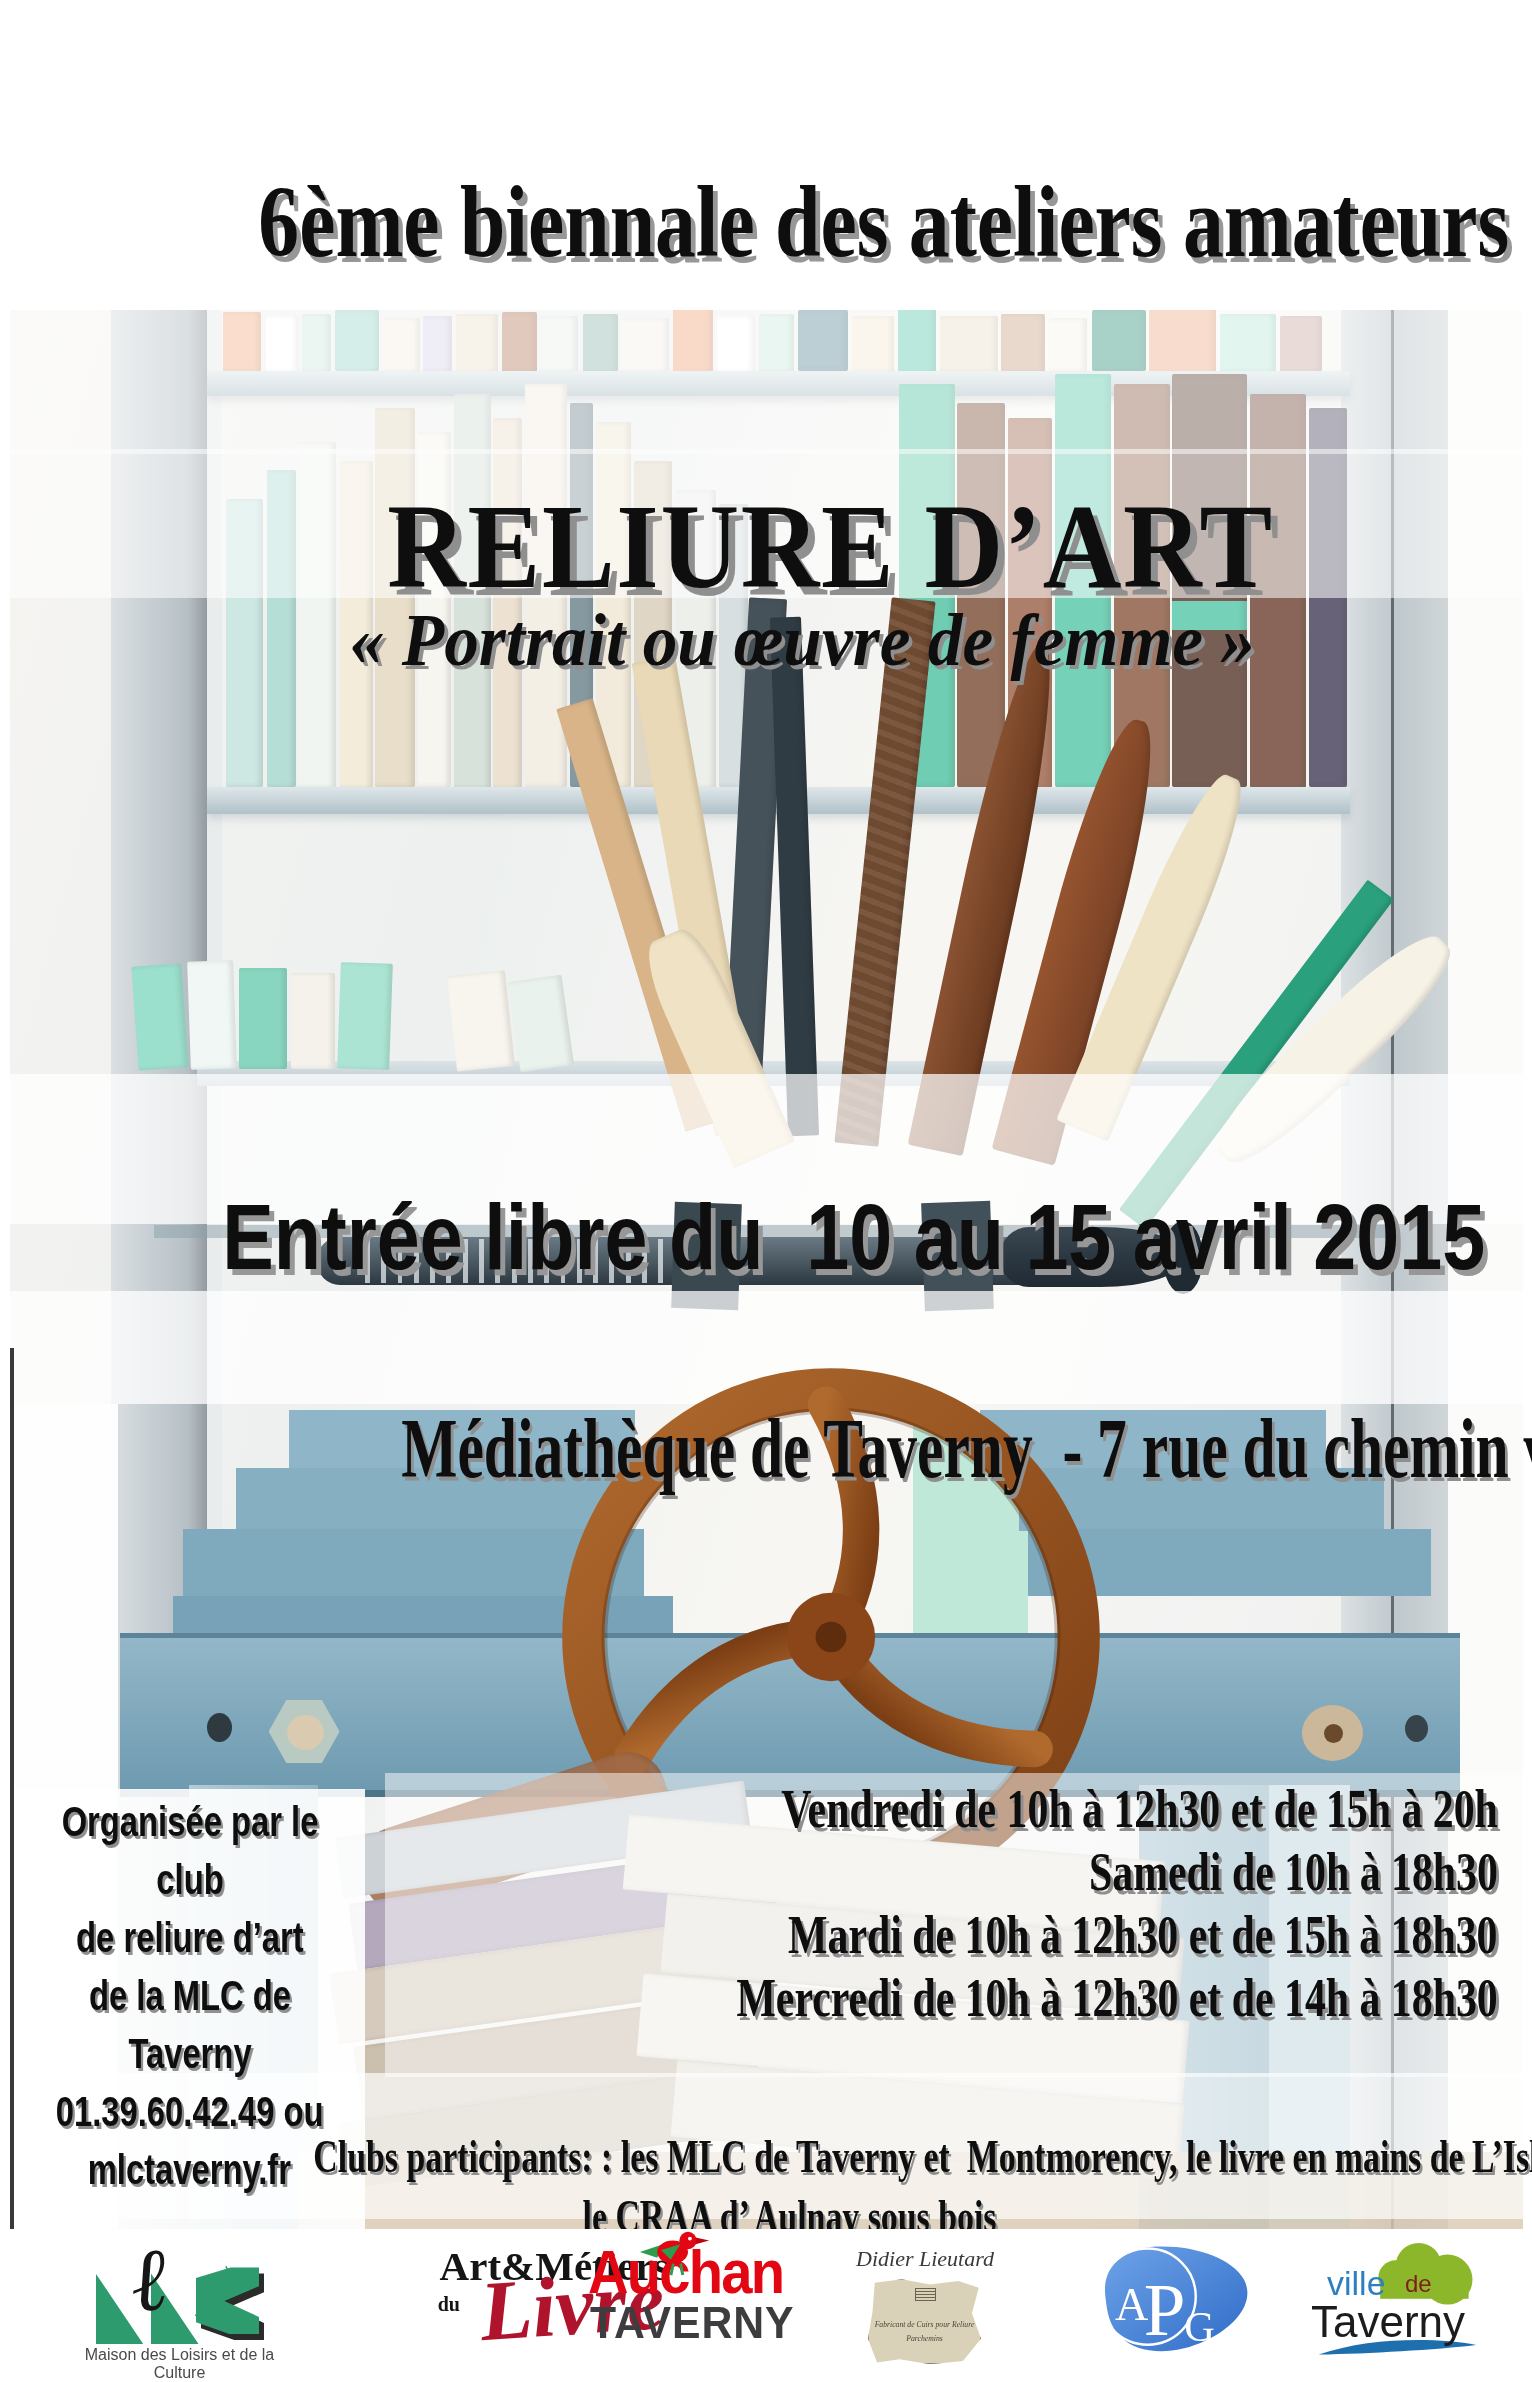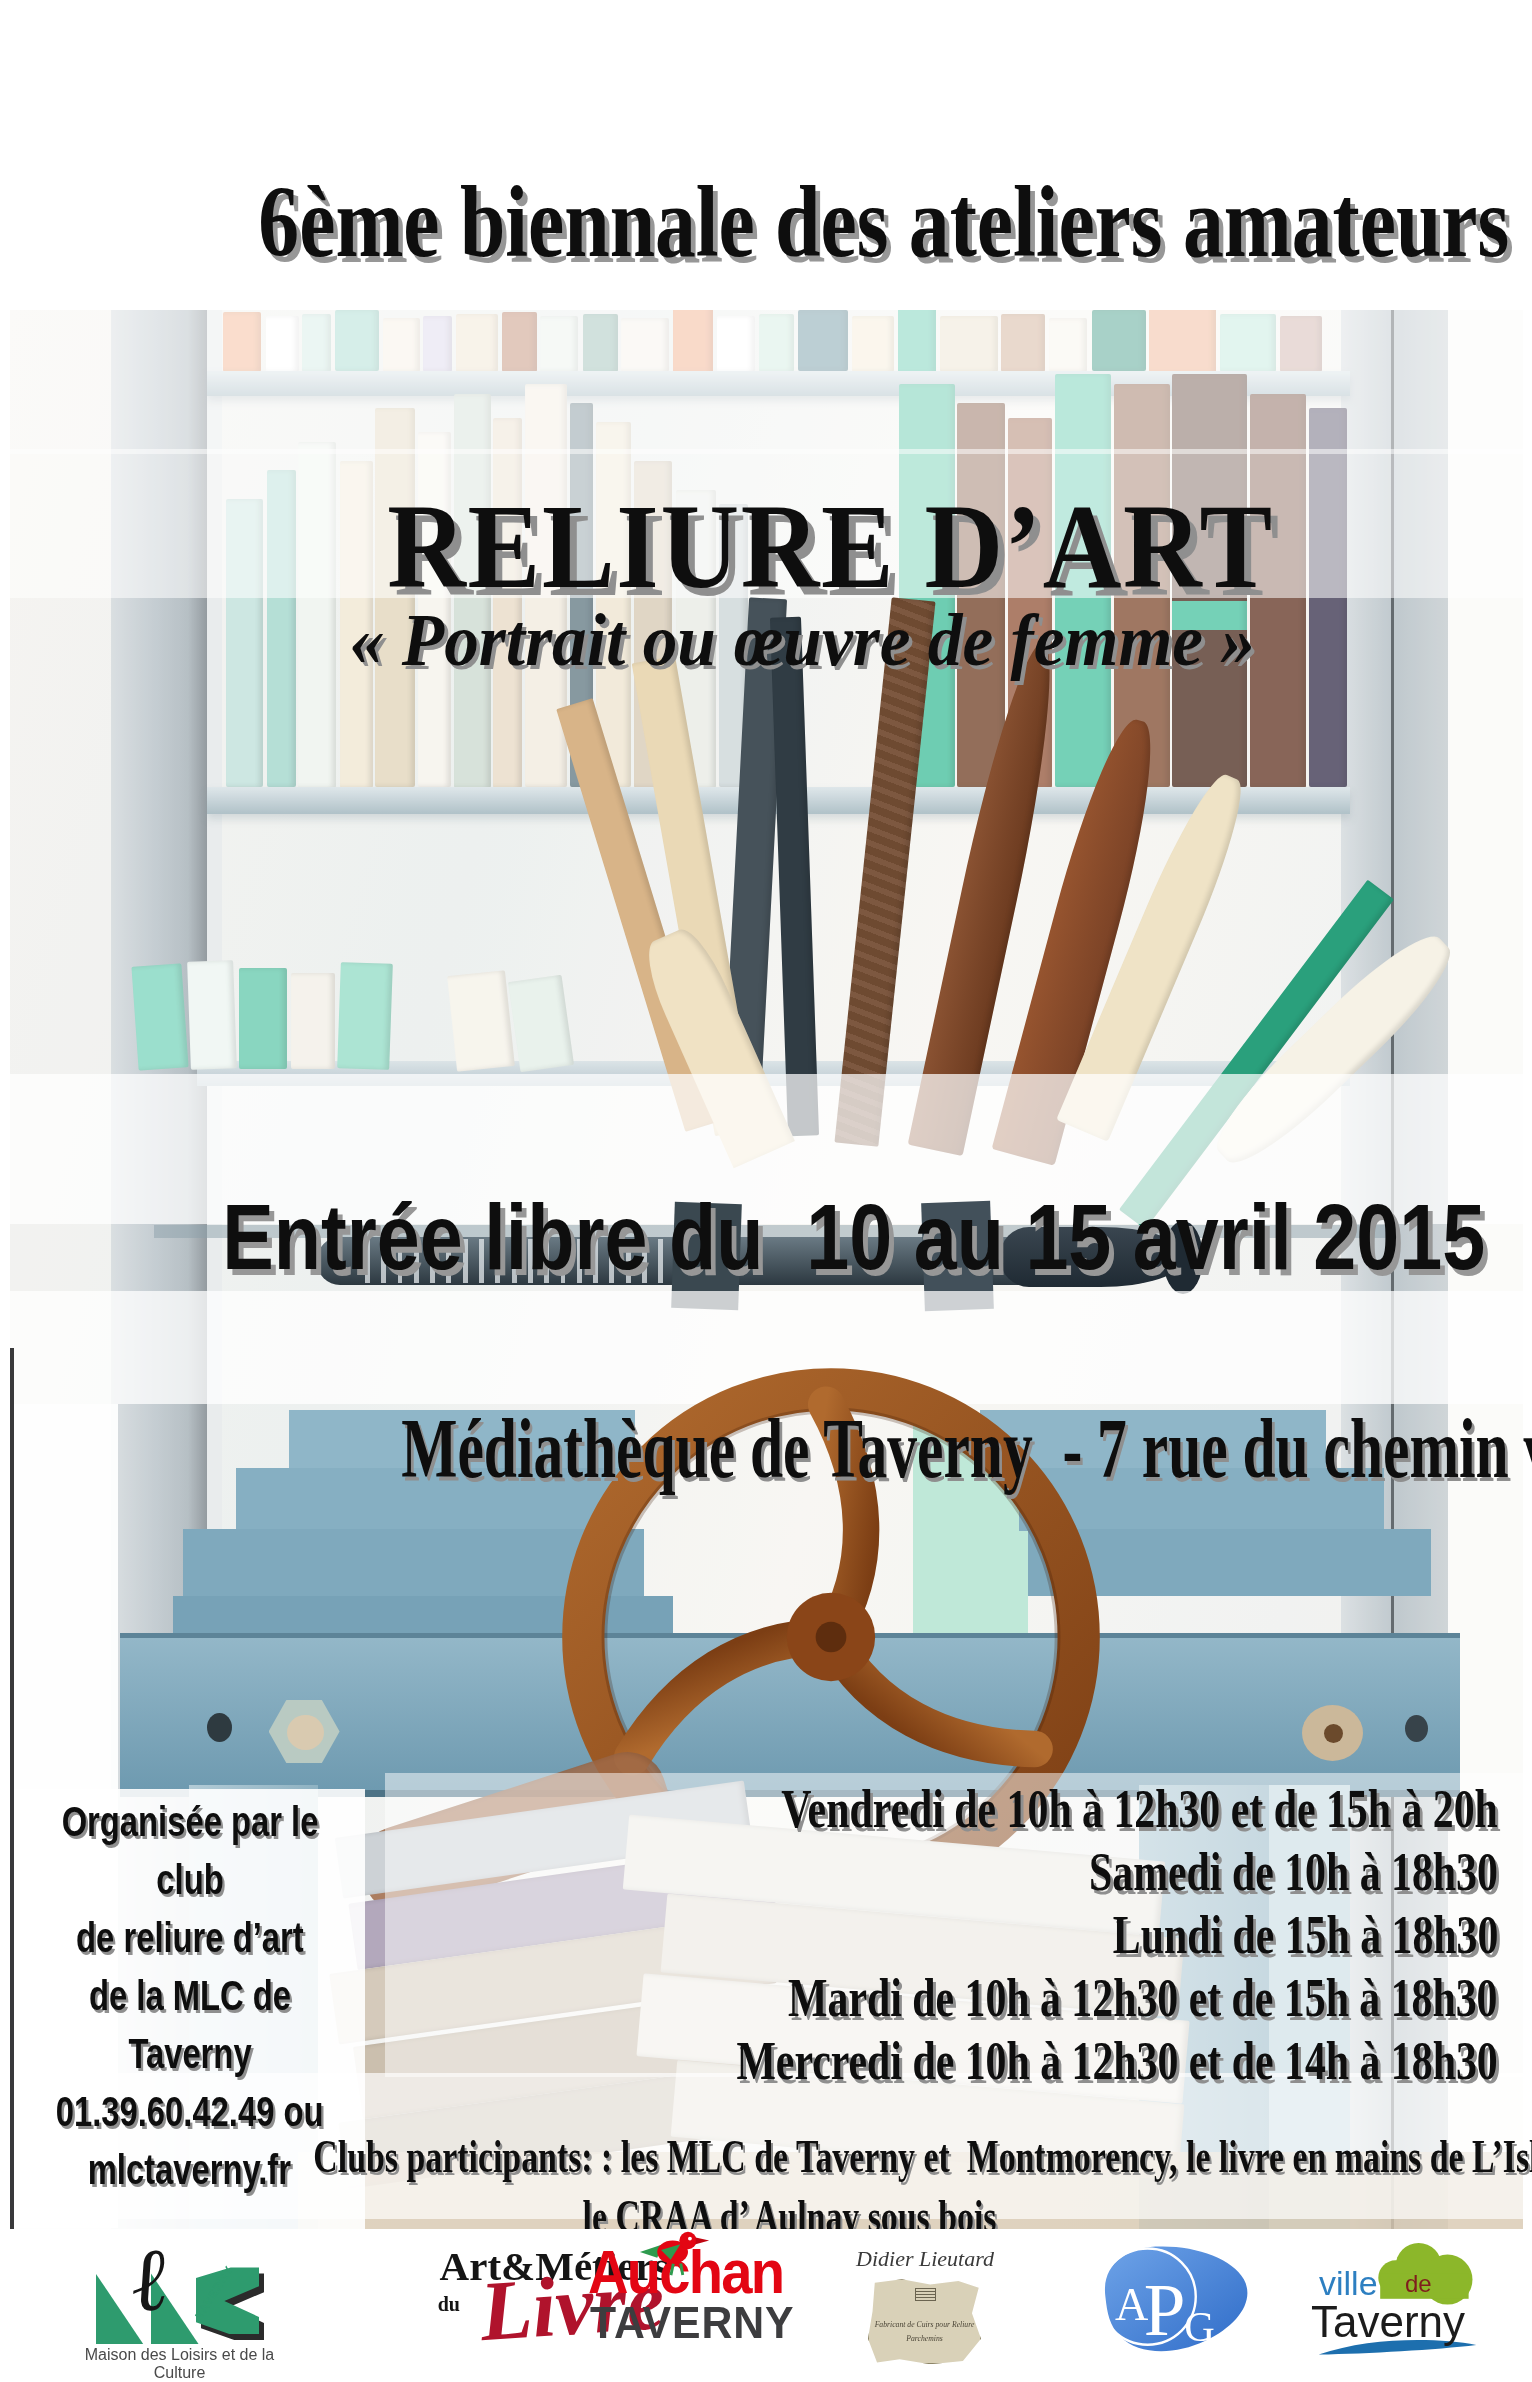--- a/index.html
+++ b/index.html
@@ -212,21 +212,20 @@
     <div><span class="cond sx78 sh-xs">Organisée par le club</span></div>
     <div><span class="cond sx78 sh-xs">de reliure d’art</span></div>
     <div><span class="cond sx78 sh-xs">de la MLC de Taverny</span></div>
     <div><span class="cond sx78 sh-xs">01.39.60.42.49 ou</span></div>
     <div><span class="cond sx78 sh-xs">mlctaverny.fr</span></div>
   </div>
 
   <div class="abs t-serif" style="left:384px;right:34px;top:1777px;text-align:right;font-weight:bold;font-size:55px;line-height:63px;color:#0e0e0e;">
     <div><span class="cond oR sx76 sh-sm">Vendredi de 10h à 12h30 et de 15h à 20h</span></div>
     <div><span class="cond oR sx76 sh-sm">Samedi de 10h à 18h30</span></div>
-    <div><span class="cond oR sx76 sh-sm">Lundi de 15h à 18h30</span></div>
     <div><span class="cond oR sx76 sh-sm">Mardi de 10h à 12h30 et de 15h à 18h30</span></div>
     <div><span class="cond oR sx76 sh-sm">Mercredi de 10h à 12h30 et de 14h à 18h30</span></div>
   </div>
 
   <div class="txt t-serif sh-xs" style="top:2075px;font-size:47px;">
     <span class="cond sx72">Clubs participants: : les MLC de Taverny et  Montmorency, le livre en mains de L’Isle Adam et</span>
   </div>
   <div class="txt t-serif sh-xs" style="top:2135px;font-size:47px;">
     <span class="cond sx72">le CRAA d’ Aulnay sous bois</span>
   </div>
@@ -291,19 +290,19 @@
     </div>
 
     <div class="abs" style="left:1311px;top:11.5px;width:173px;height:130px;">
       <svg class="abs" style="left:0;top:0;width:173px;height:130px;" viewBox="0 0 180 135">
         <circle cx="112" cy="26" r="24" fill="#8cb72a"></circle>
         <circle cx="142" cy="40" r="26" fill="#8cb72a"></circle>
         <circle cx="88" cy="38" r="18" fill="#8cb72a"></circle>
         <rect x="72" y="34" width="92" height="26" fill="#8cb72a"></rect>
         <path d="M8,118 C60,100 130,100 172,108 C130,113 60,117 8,118 Z" fill="#1d6fae"></path>
       </svg>
-      <div class="abs t-sans" style="left:8px;top:23px;font-size:34px;color:#2d7fc1;">ville</div>
+      <div class="abs t-sans" style="left:16px;top:23px;font-size:34px;color:#2d7fc1;">ville</div>
       <div class="abs t-sans" style="left:94px;top:29px;font-size:24px;color:#7f1d1d;">de</div>
       <div class="abs t-sans" style="left:0;top:56px;font-size:44px;color:#1c1c1c;">Taverny</div>
     </div>
   </div>
 </div>
 
 
 </body></html>

